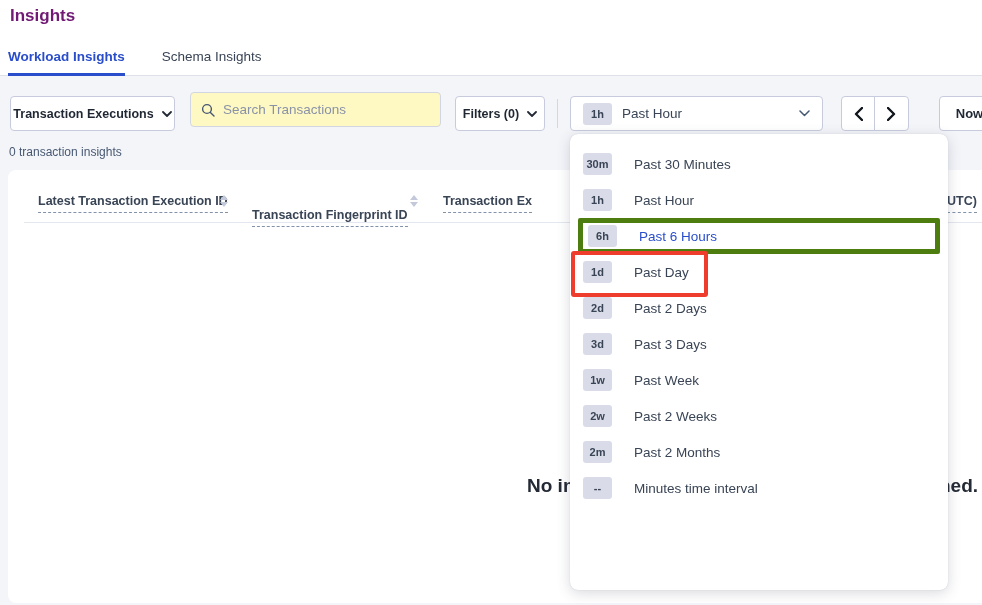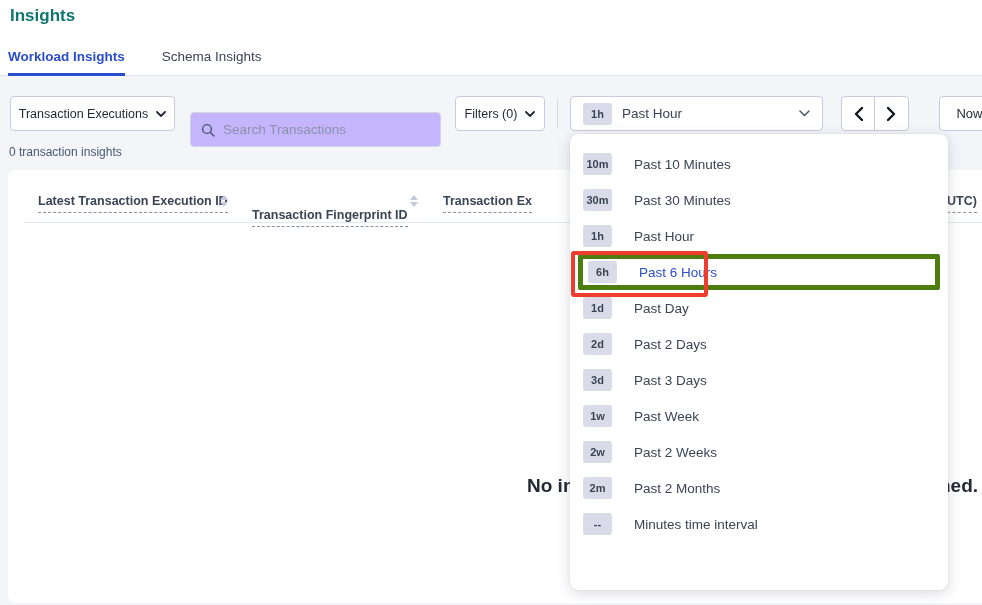--- a/index.html
+++ b/index.html
@@ -12,39 +12,39 @@
     color:#242a35;
   }
 
   
   .page-header {
     position:absolute; left:0; top:0; width:982px; height:76px;
     background:#ffffff; border-bottom:1px solid #dfe1e9;
   }
   .page-title {
     position:absolute; left:10px; top:6px;
-    font-size:17px; font-weight:bold; color:#0f766e;text-align:center;
+    font-size:17px; font-weight:bold; color:#701a75;text-align:center;
   }
   .tabs { position:absolute; left:8px; top:47px; display:flex; gap:37px; height:29px; }
   .tab { font-size:13.5px; color:#394455; height:29px; line-height:20px; cursor:pointer; }
   .tab.active { color:#2a4ecb; font-weight:bold; border-bottom:3px solid #2a4ecb; }
 
   
   .ctl {
     position:absolute; top:96px; height:35px;
     background:#fff; border:1px solid #c7cbdd; border-radius:4px;
     display:flex; align-items:center; justify-content:center; gap:8px;
-    font-size:12.5px; font-weight:normal; color:#1f2733; cursor:pointer;
+    font-size:12.5px; font-weight:bold; color:#1f2733; cursor:pointer;
   }
   .ctl-type    { left:10px;  width:165px; }
   .ctl-filters { left:455px; width:90px; }
   .ctl-now     { left:919px; width:61px; font-size:13px;margin-left:20px; }
   .searchbox {
-    position:absolute; left:190px; top:112px; width:251px; height:35px;
-    background:#c4b5fd; border:1px solid #d2d5e2; border-radius:4px;
+    position:absolute; left:190px; top:92px; width:251px; height:35px;
+    background:#fef9c3; border:1px solid #d2d5e2; border-radius:4px;
     display:flex; align-items:center; padding:0 10px; gap:8px;
   }
   .searchbox input {
     border:none; outline:none; flex:1; font-size:13.5px; color:#394455;
     font-family:"Liberation Sans", sans-serif; background:transparent;
   }
   .searchbox input::placeholder { color:#8a92a8; }
   .toolbar-divider {
     position:absolute; left:557px; top:99px; width:1px; height:29px; background:#d4d7e2;
   }
@@ -222,24 +222,20 @@
 <div class="col-header col4">
   <span class="dashed">UTC)</span>
 </div>
 <div class="header-line"></div>
 
 <div class="empty-frag empty-left">No in</div>
 <div class="empty-frag empty-right">ned.</div>
 
 <div class="time-panel">
   <div class="time-item">
-    <span class="tbadge">10m</span>
-    <span class="lbl">Past 10 Minutes</span>
-  </div>
-  <div class="time-item">
     <span class="tbadge">30m</span>
     <span class="lbl">Past 30 Minutes</span>
   </div>
   <div class="time-item">
     <span class="tbadge">1h</span>
     <span class="lbl">Past Hour</span>
   </div>
   <div class="time-item selected">
     <span class="tbadge">6h</span>
     <span class="lbl">Past 6 Hours</span>

